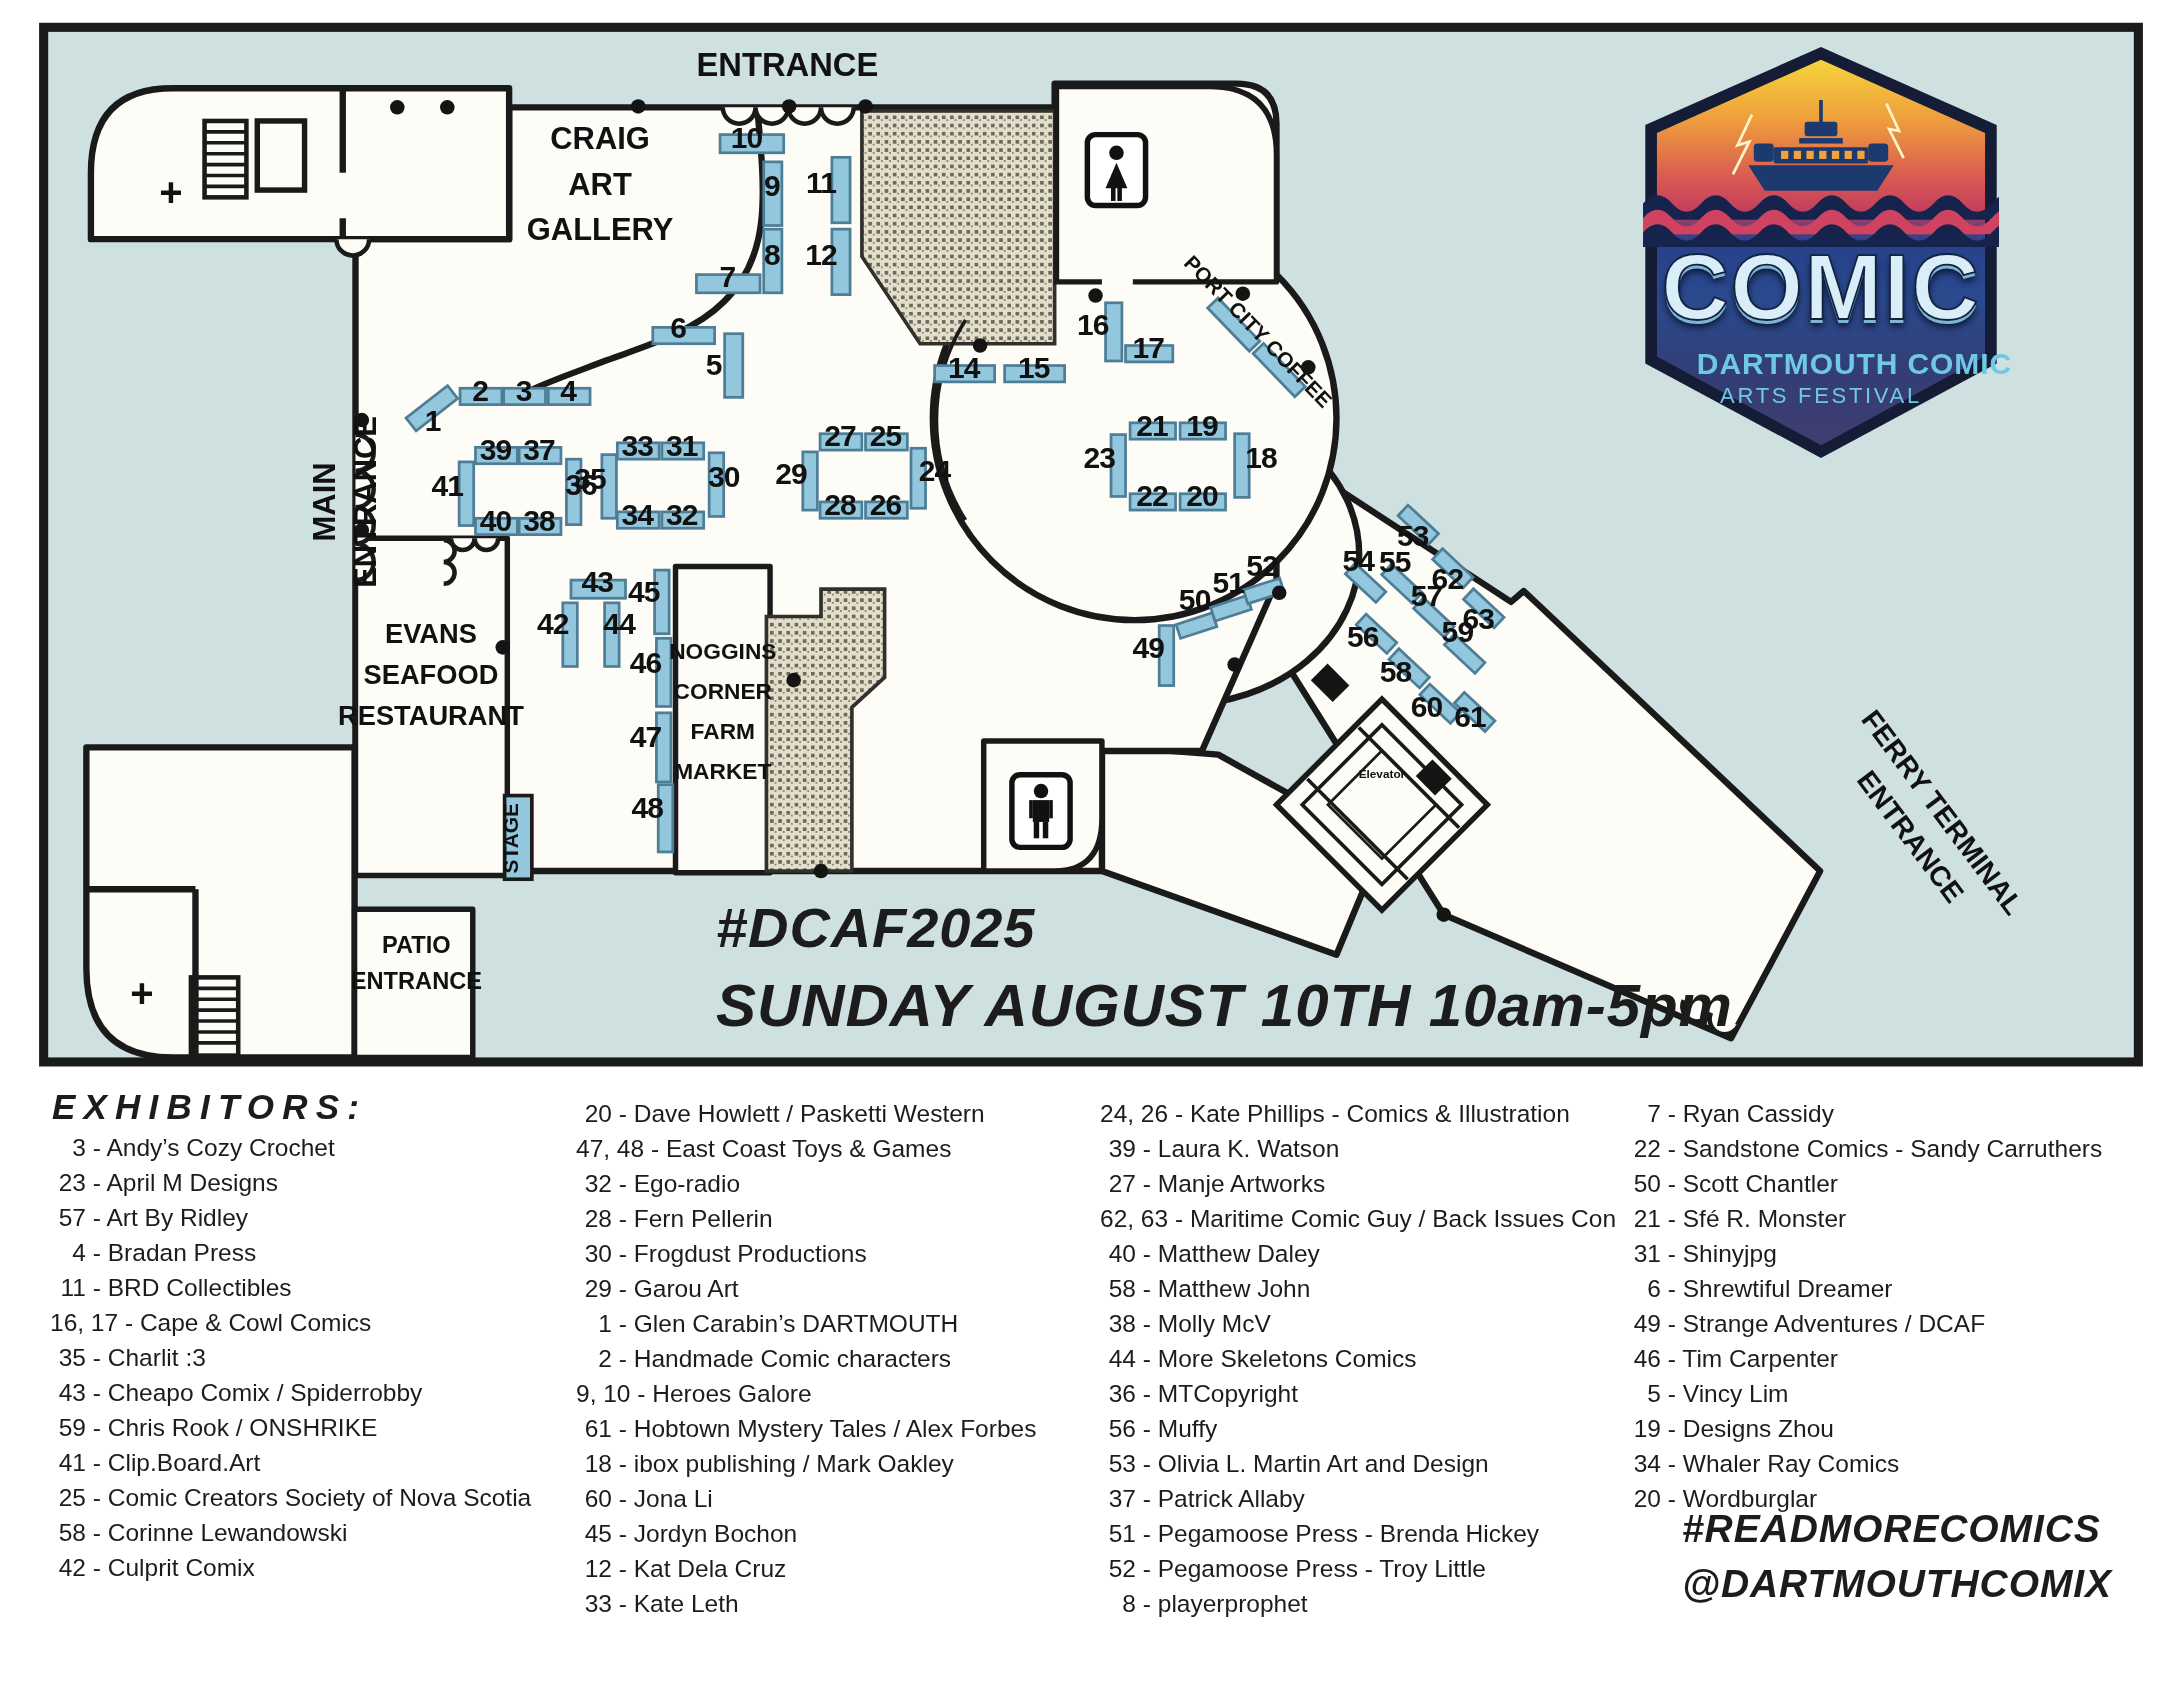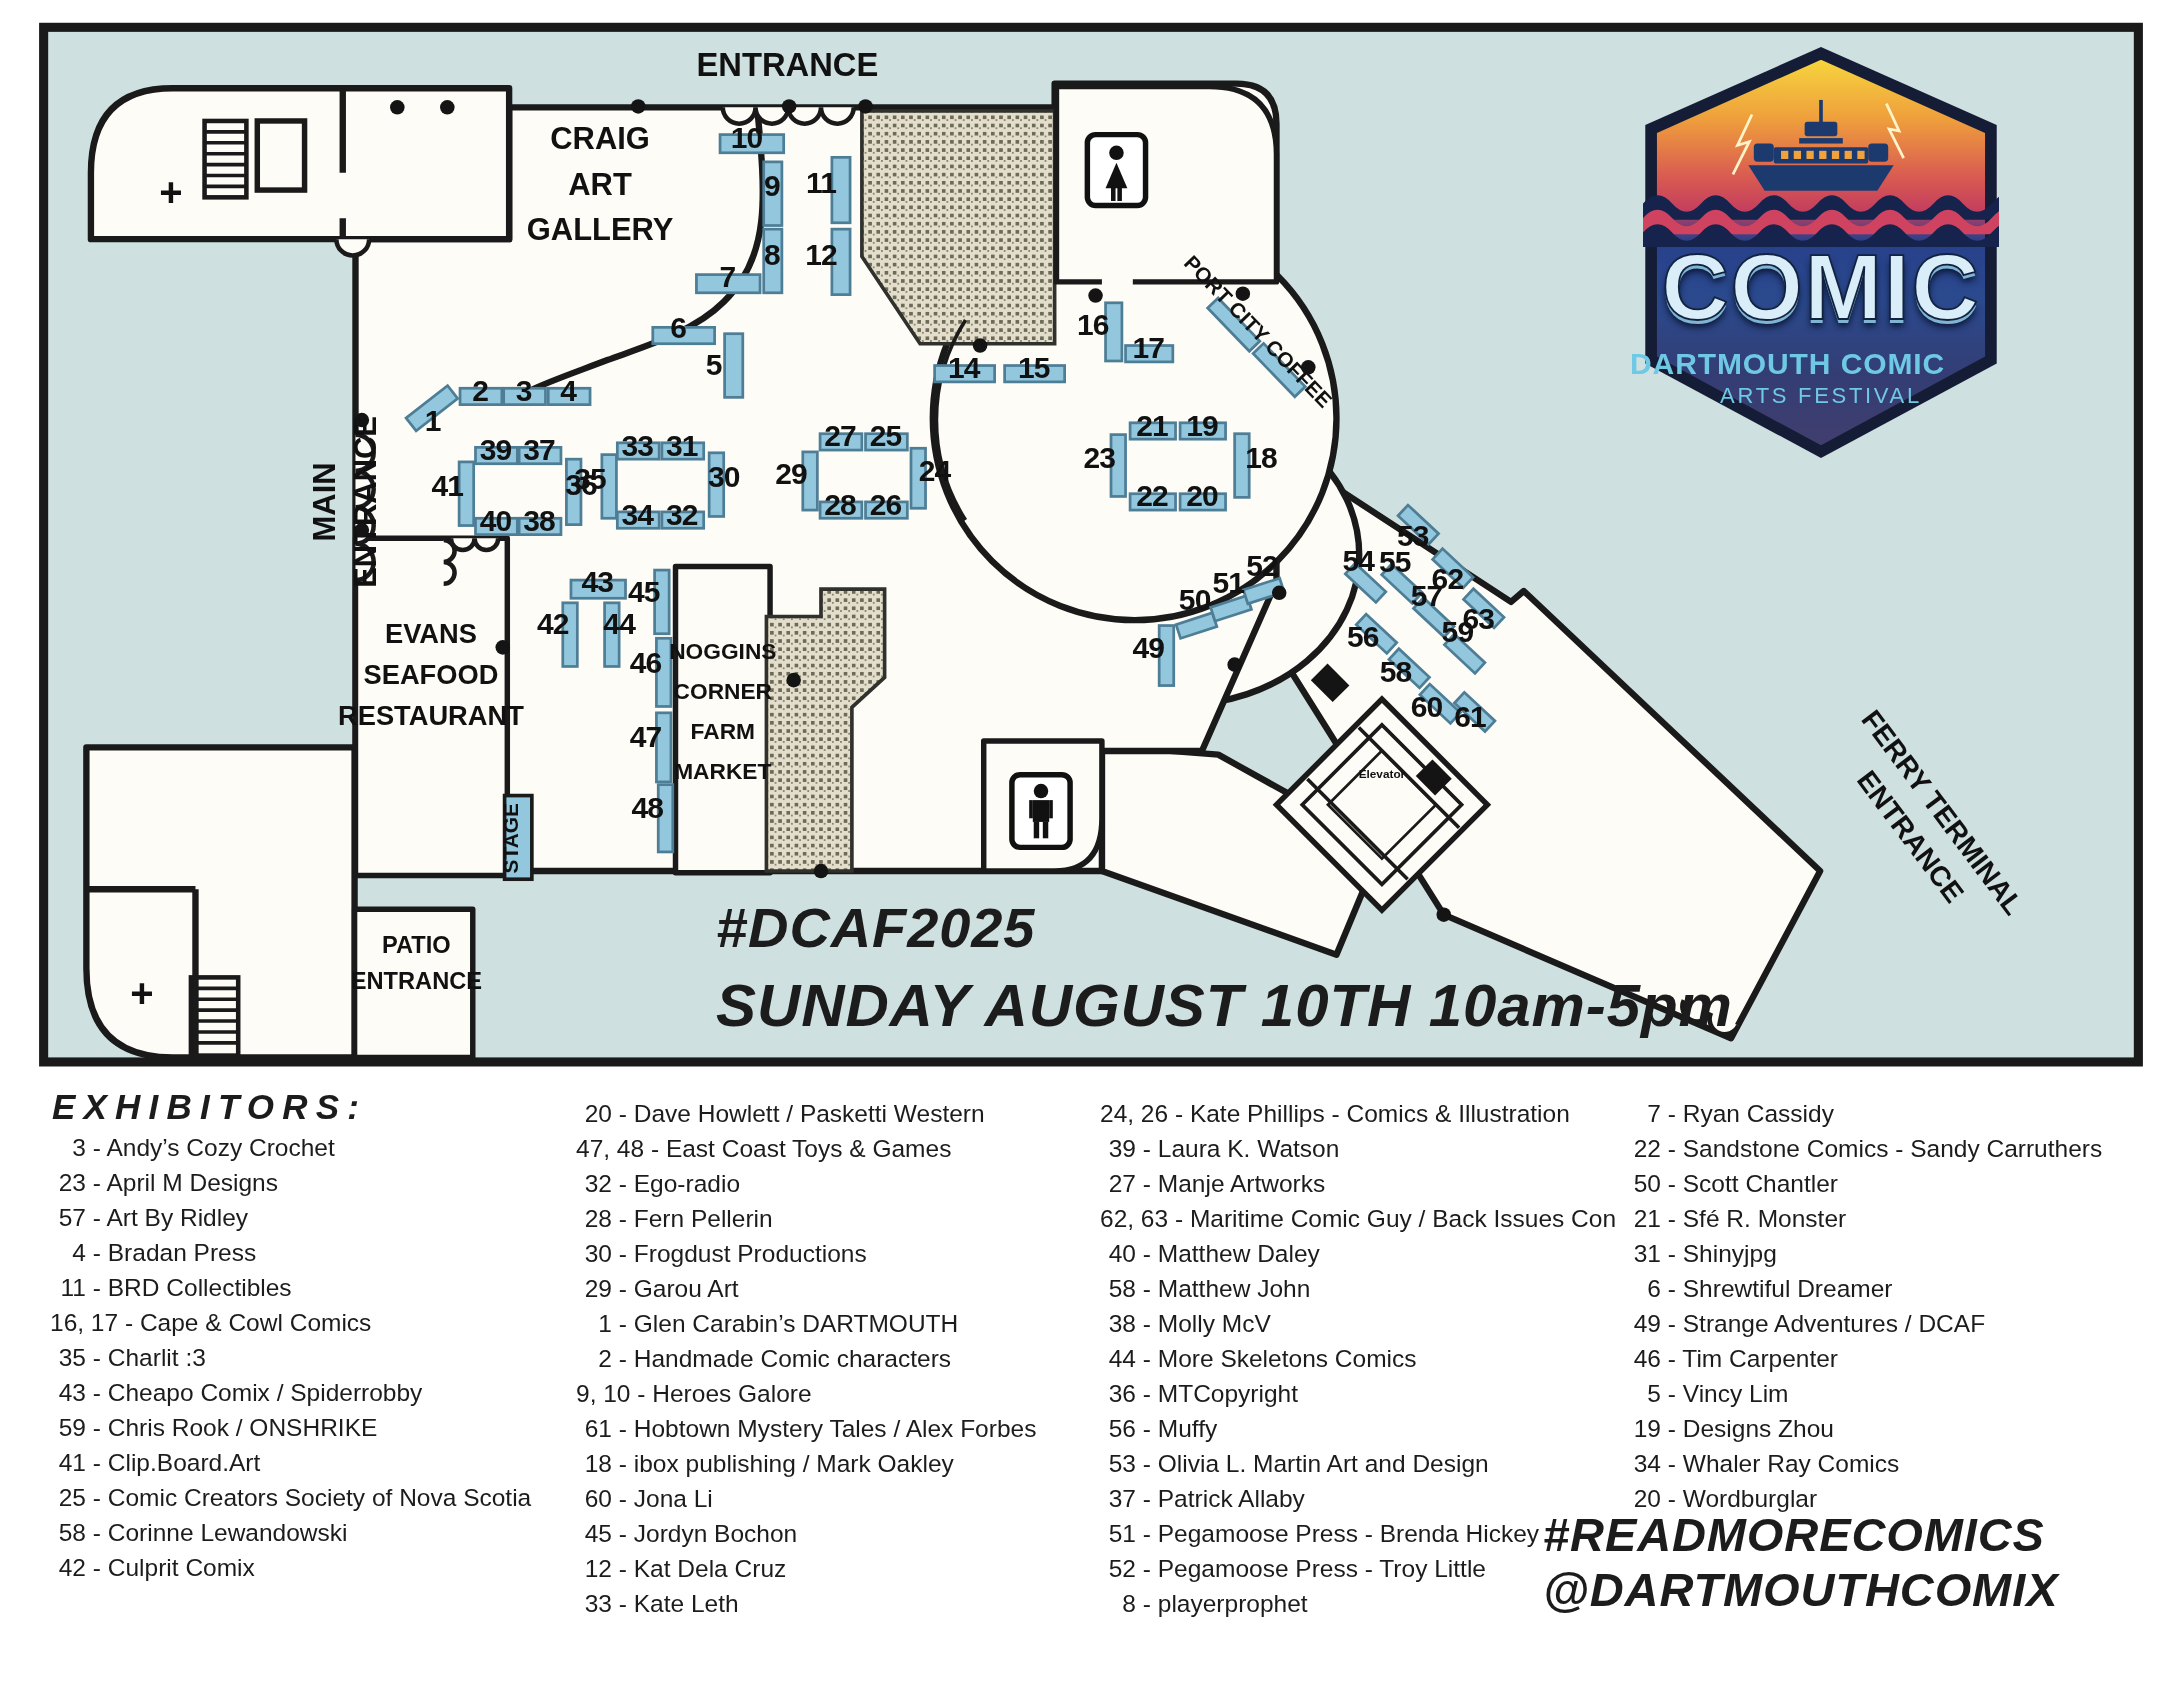--- a/index.html
+++ b/index.html
@@ -24,33 +24,33 @@
   .headline{position:absolute;color:#1c1c1c;font-weight:bold;font-style:italic;white-space:nowrap;letter-spacing:0.9px;}
   #tag-title{left:716px;top:895px;font-size:56px;}
   #date-line{left:716px;top:971px;font-size:60px;}
 
   
   #badge{position:absolute;left:1630px;top:47px;width:382px;height:411px;}
   .hexo{position:absolute;inset:0;background:#151c36;clip-path:polygon(50% 0%,96% 19%,96% 77%,50% 100%,4% 77%,4% 19%);}
   .hexi{position:absolute;inset:12.7px;background:linear-gradient(180deg,#f6d43c 0%,#efa03c 15%,#d85852 31%,#c43f5e 39%,#27408a 47%,#2b4a8e 62%,#333d74 82%,#413e6e 100%);clip-path:polygon(50% 0%,96% 19%,96% 77%,50% 100%,4% 77%,4% 19%);}
   #badge svg{position:absolute;left:12.7px;top:12.7px;}
   .dcaf-main{position:absolute;left:0;top:187px;width:100%;text-align:center;font-size:93px;font-weight:bold;letter-spacing:1.8px;color:#d9eef8;-webkit-text-stroke:1.8px #12233f;text-shadow:0 3.6px 0 #7fb4d4,0 7.3px 7.3px #0a1530;}
-  .dcaf-sub1{position:absolute;left:0;top:300px;width:100%;text-align:left;font-size:30px;font-weight:bold;color:#6fc9e4;letter-spacing:0.9px;}
+  .dcaf-sub1{position:absolute;left:0;top:300px;width:100%;text-align:right;font-size:30px;font-weight:bold;color:#6fc9e4;letter-spacing:0.9px;}
   .dcaf-sub2{position:absolute;left:0;top:336px;width:100%;text-align:center;font-size:22px;font-weight:normal;color:#6fc9e4;letter-spacing:2.7px;}
 
   
   #exhibitors-title{position:absolute;left:52px;top:1087px;font-size:35px;font-weight:bold;font-style:italic;letter-spacing:8.2px;color:#1c1c1c;}
   .excol{position:absolute;white-space:nowrap;color:#1c1c1c;}
   #excol-0{left:50px;top:1130px;}
   #excol-1{left:576px;top:1096px;}
   #excol-2{left:1100px;top:1096px;}
   #excol-3{left:1625px;top:1096px;}
   .exrow{font-size:24.5px;line-height:35px;}
   .exnum{display:inline-block;min-width:36px;text-align:right;}
-  .footer-tag{position:absolute;left:1543px;font-size:47px;font-weight:bold;font-style:italic;color:#1c1c1c;letter-spacing:0.9px;white-space:nowrap;}
+  .footer-tag{position:absolute;left:1682px;font-size:39px;font-weight:bold;font-style:italic;color:#1c1c1c;letter-spacing:0.9px;white-space:nowrap;}
   #footer-tag-1{top:1507px;}
   #footer-tag-2{top:1562px;}
 </style>
 </head>
 <body>
 
 <div id="map-wrap">
 <svg id="floor" width="2182" height="1082" viewBox="0 0 2400 1190">
   <defs>
     <pattern id="hatchp" width="9" height="9" patternUnits="userSpaceOnUse">

